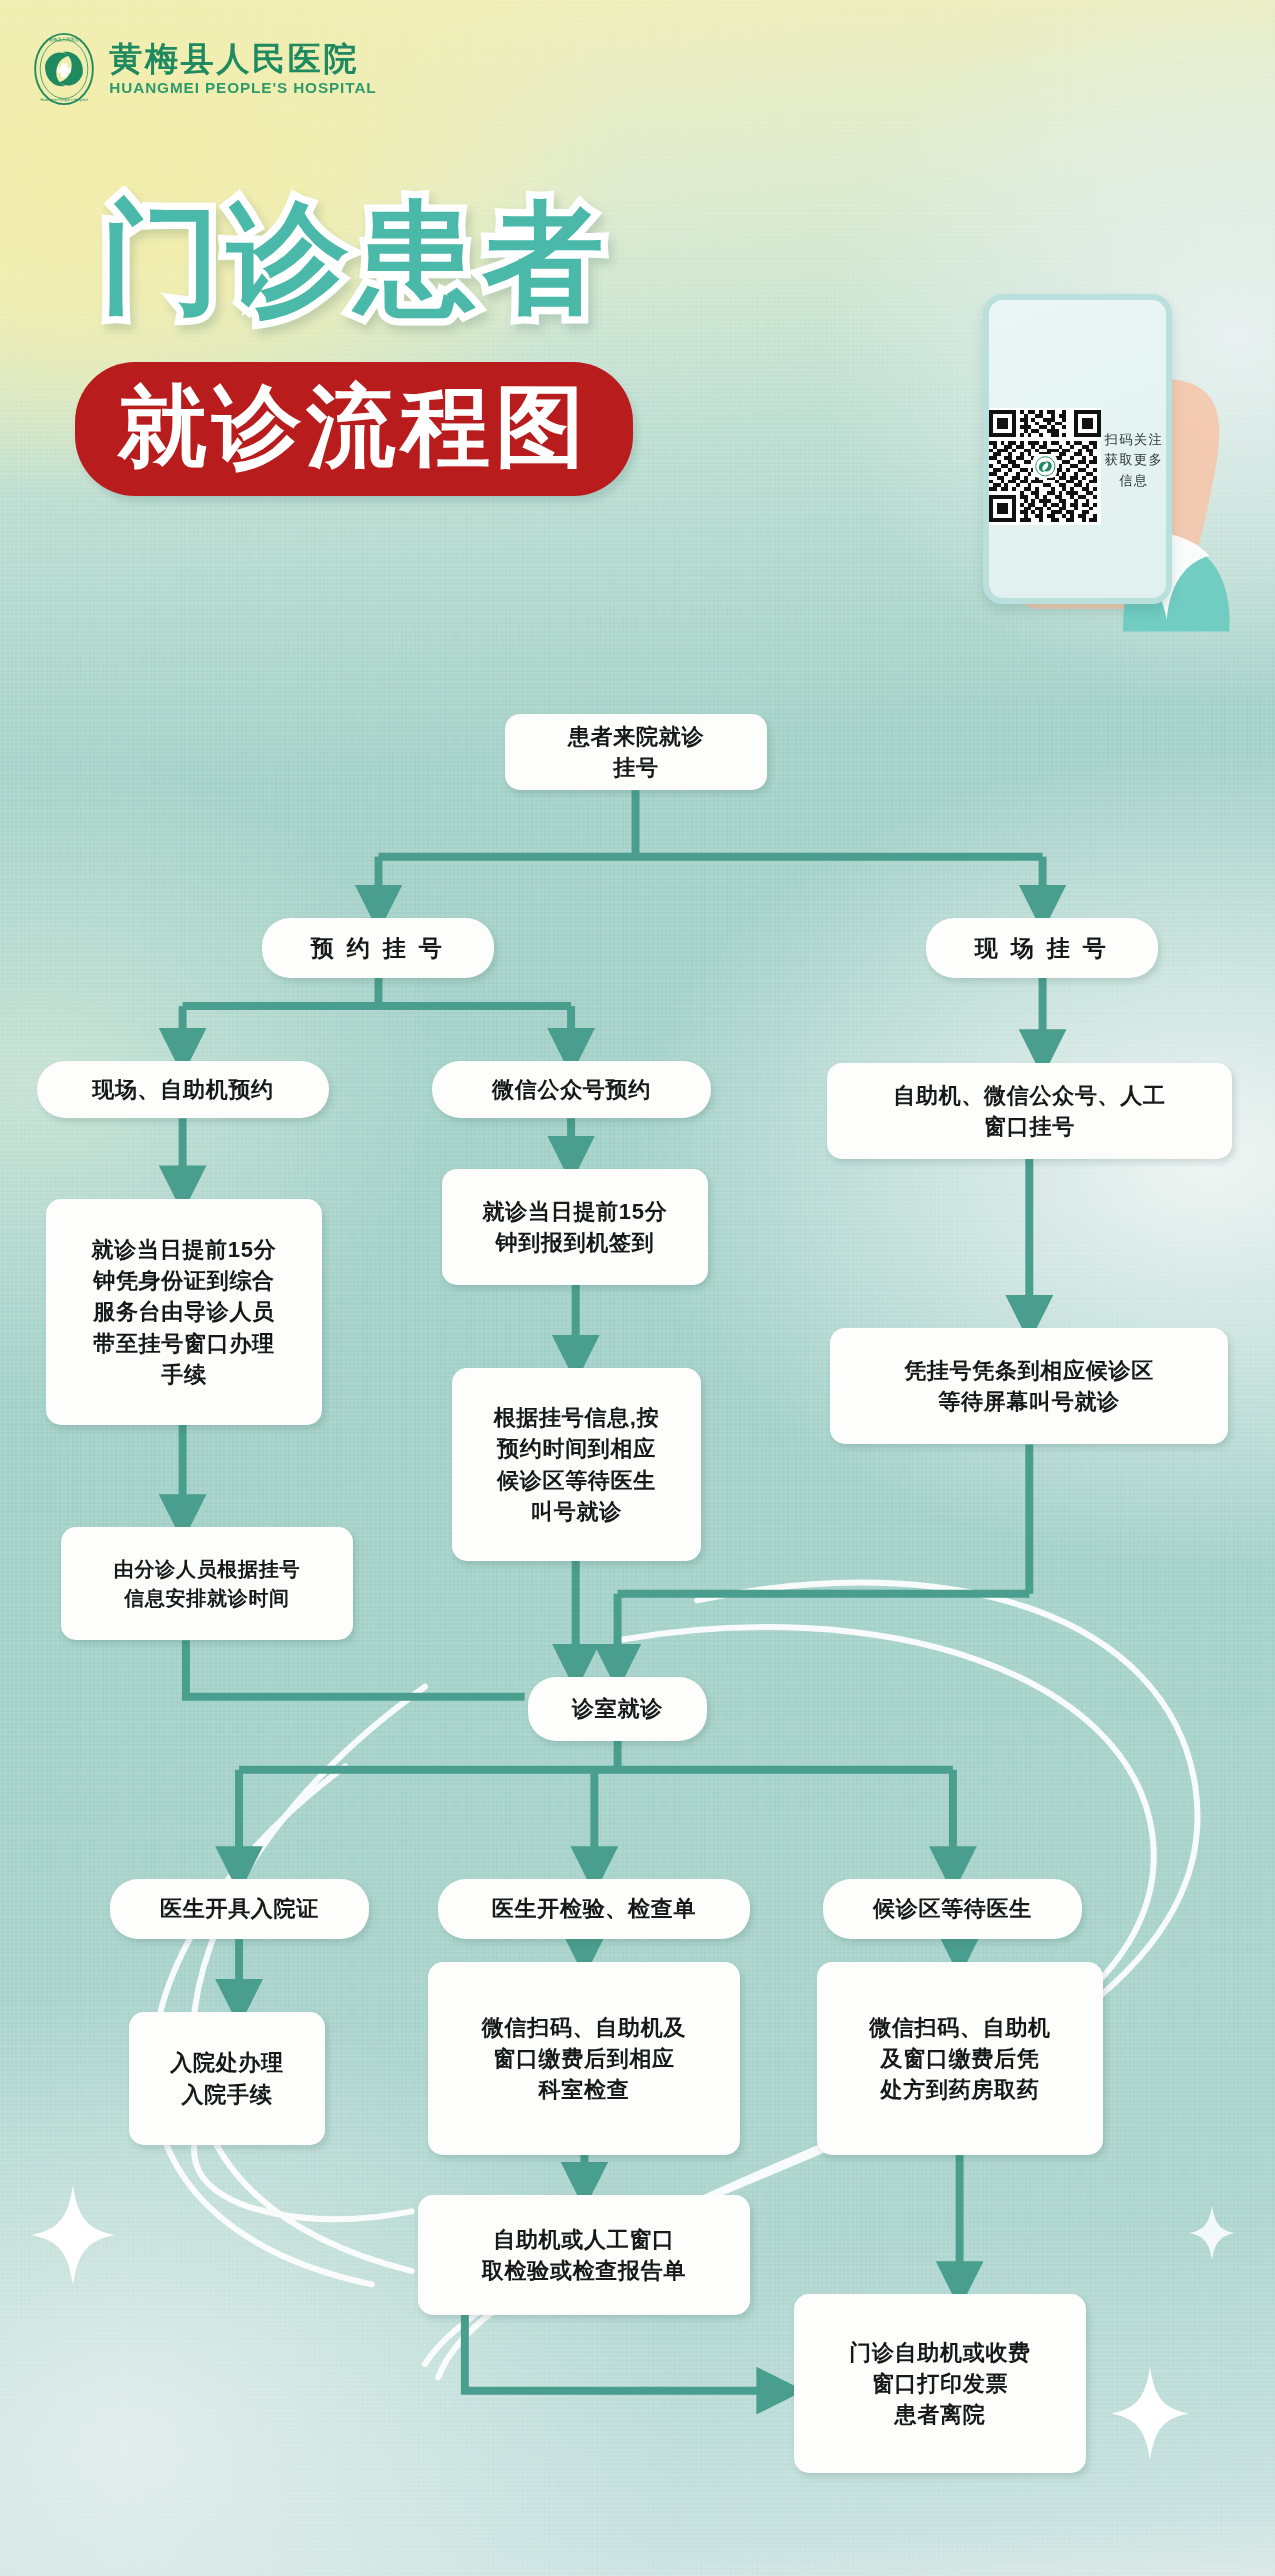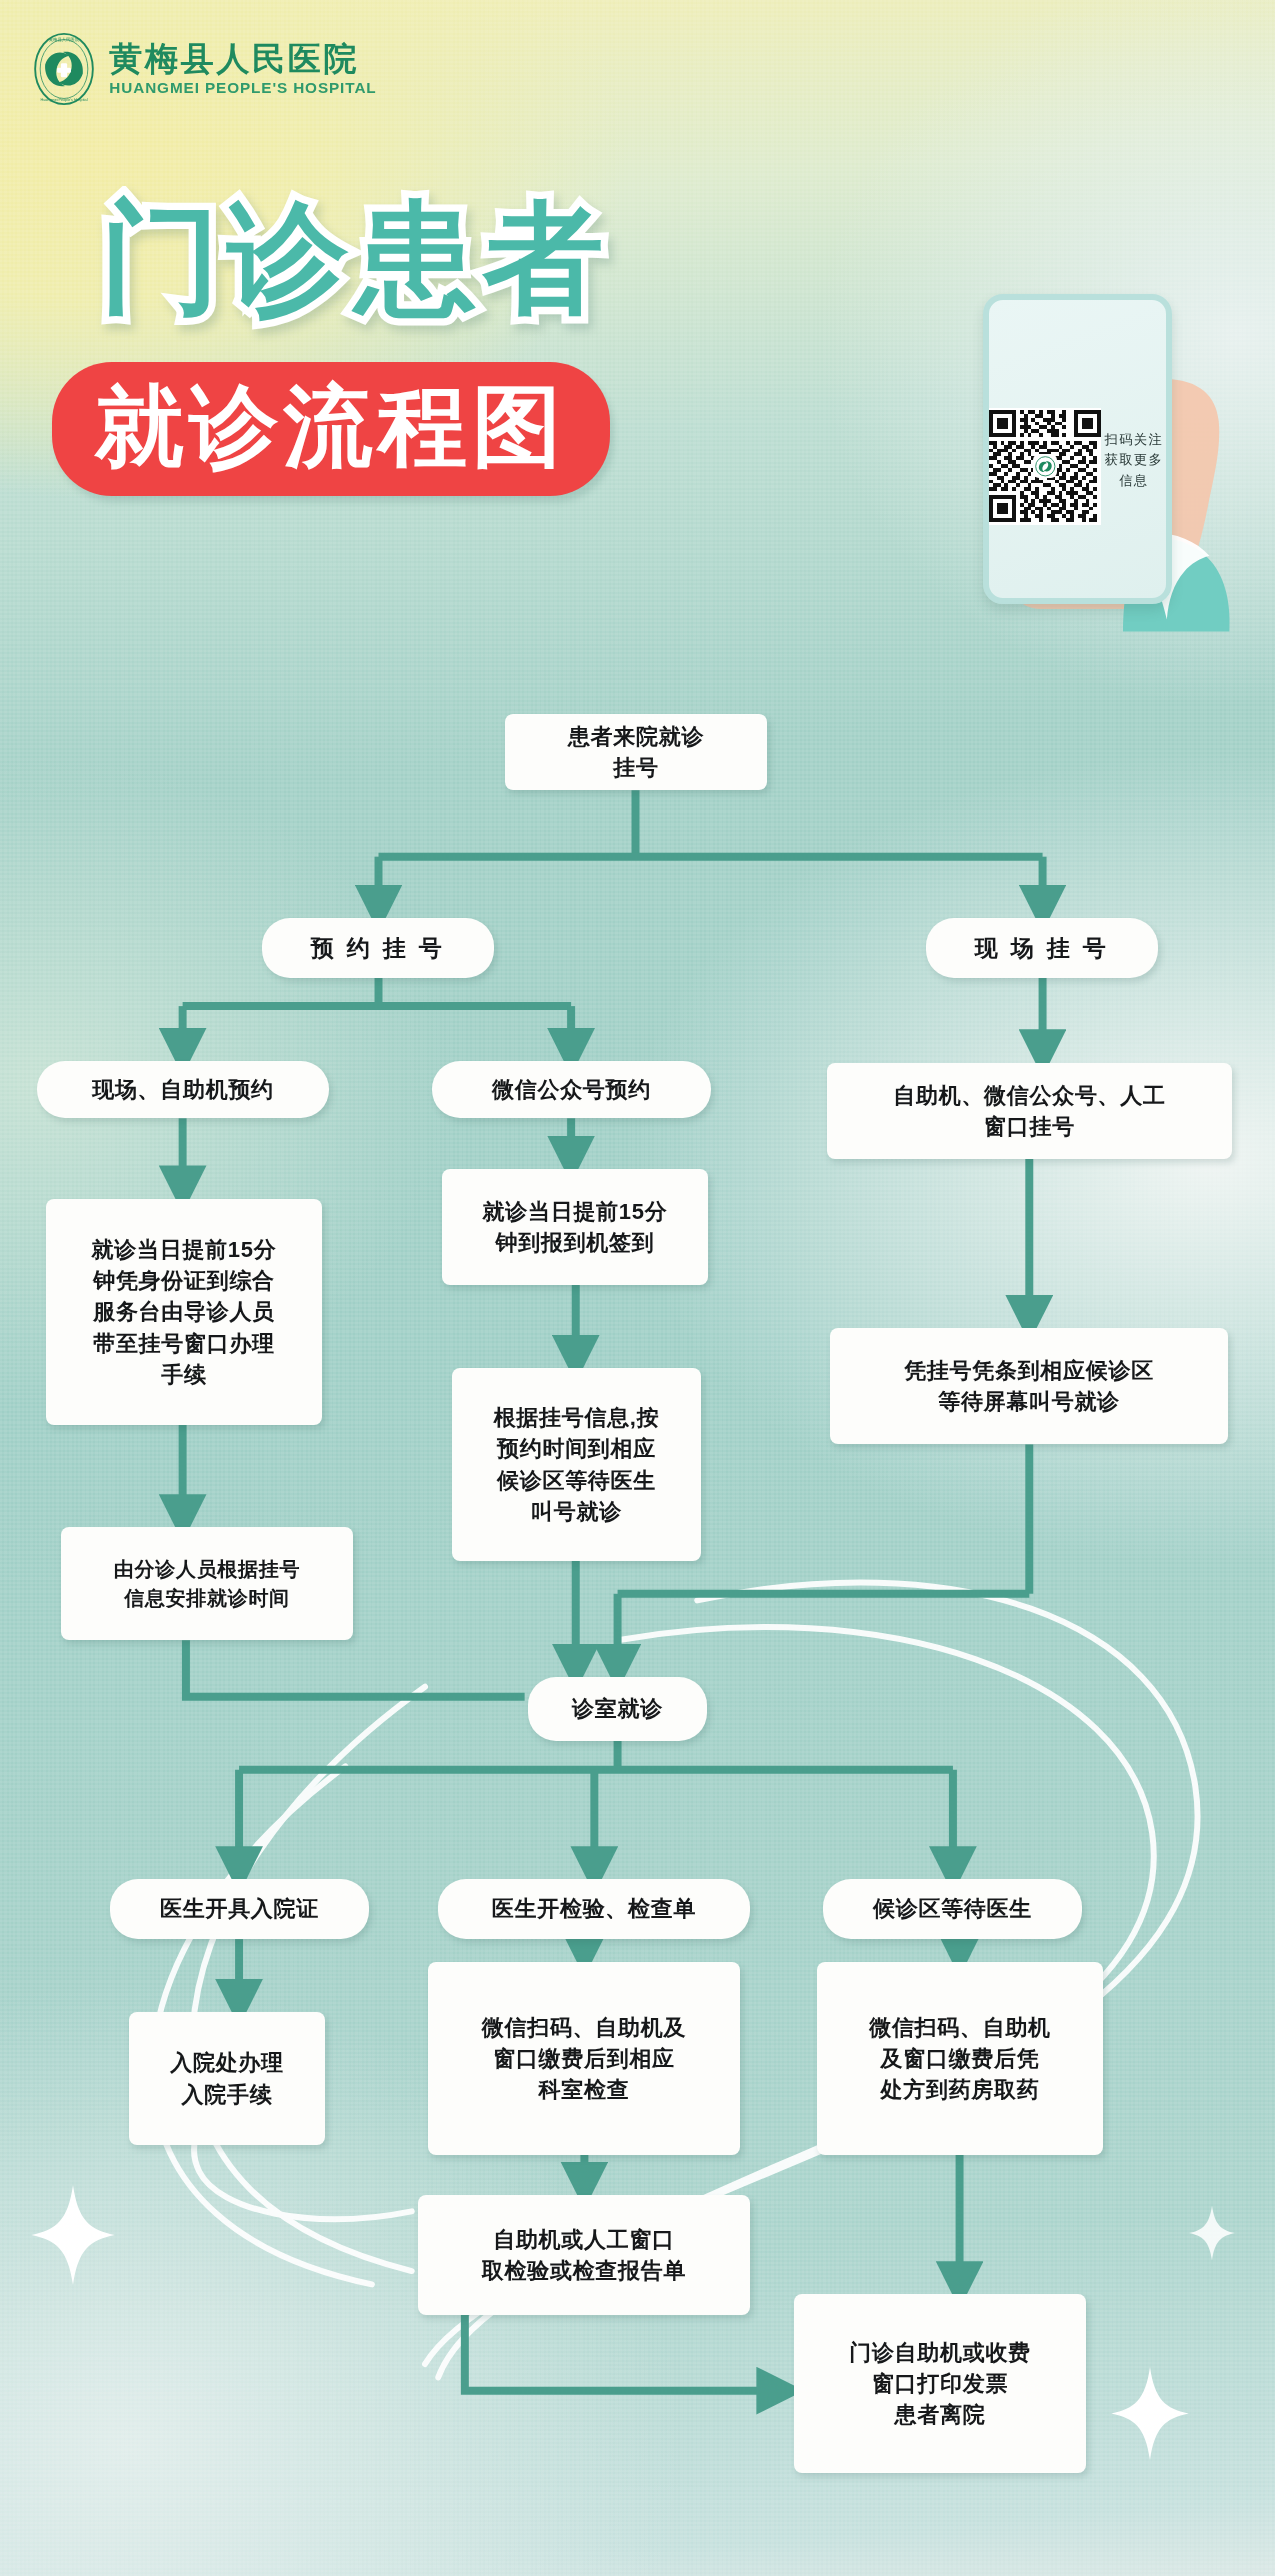--- a/index.html
+++ b/index.html
@@ -51,22 +51,22 @@
     position:absolute;left:100px;top:178px;
     font-size:121px;font-weight:700;letter-spacing:6.6px;
     font-family:"DejaVu Sans","Liberation Sans",sans-serif;
     color:#4bb9a9;
     -webkit-text-stroke:14.6px #ffffff;
     paint-order:stroke fill;
     filter:drop-shadow(4.6px 6px 4.6px rgba(60,110,100,.22));
     white-space:nowrap;
   }
   .hero-pill{
-    position:absolute;left:52px;top:362px;
-    background:#ef4444;border-radius:60px;
+    position:absolute;left:75px;top:362px;
+    background:#b91c1c;border-radius:60px;
     padding:14.6px 43px 20px 43px;
     box-shadow:4px 6.6px 6.6px rgba(60,110,100,.17);
   }
   .hero-line2{
     font-size:89px;font-weight:700;letter-spacing:5.3px;color:#ffffff;
     font-family:"DejaVu Sans","Liberation Sans",sans-serif;
     white-space:nowrap;line-height:1.12;
   }
 
   
@@ -87,21 +87,21 @@
     position:absolute;width:24px;height:24px;border-radius:6px;background:#fff;
     display:flex;align-items:center;justify-content:center;
   }
   .qr-cap{
     margin-top:24px;text-align:center;color:#2a3a38;font-size:13.3px;line-height:1.55;letter-spacing:1.3px;
   }
 
   
   .flow{position:absolute;left:0;top:0;width:1275px;height:2576px;}
   .node{
-    position:absolute;background:#fdfdfb;border-radius:8px;
+    position:absolute;background:#fdfdfb;border-radius:15px;
     box-shadow:2.7px 4px 6px rgba(50,95,88,.17);
     display:flex;align-items:center;justify-content:center;text-align:center;
     color:#16181a;font-weight:700;letter-spacing:0.7px;
     font-family:"Liberation Sans","DejaVu Sans",sans-serif;
     box-sizing:border-box;padding:8px 10.6px;line-height:1.42;
     white-space:pre-line;
   }
   .node.pill{border-radius:28px;}
   .node.sm{font-size:20px;}
   .node.md{font-size:22px;}

